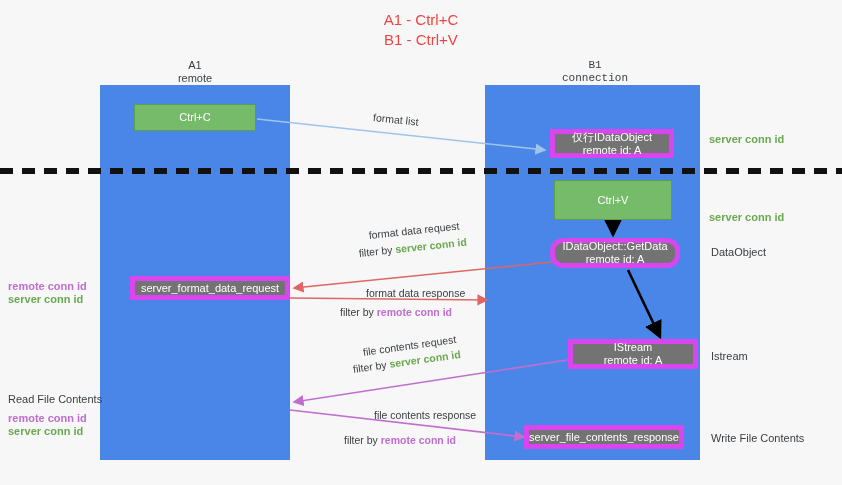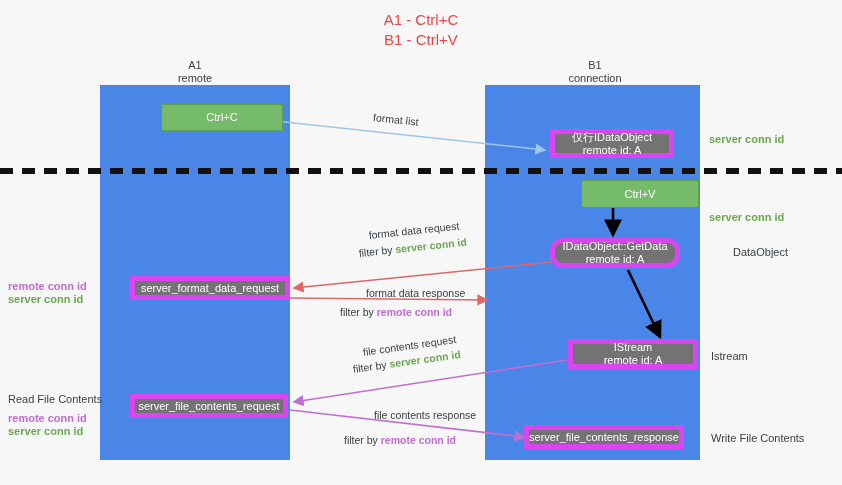--- a/index.html
+++ b/index.html
@@ -13,35 +13,35 @@
 
   
   .title{
     position:absolute;left:0;top:10px;width:842px;text-align:center;
     font-size:15px;line-height:20px;color:#ef4444;white-space:pre-line;
   }
 
   
   .lane-head{position:absolute;text-align:center;font-size:11px;line-height:13px;color:#3c4043;white-space:pre-line;}
   .lane-head.a{left:120px;top:59px;width:150px;}
-  .lane-head.b{left:520px;top:59px;width:150px;}
+  .lane-head.b{left:520px;top:59px;width:150px;font-family:Liberation Mono, monospace;}
 
   
   .lane{position:absolute;top:85px;height:375px;background:#4a86e8;}
   .lane.a{left:100px;width:190px;}
   .lane.b{left:485px;width:215px;}
 
   
   .box{
     position:absolute;box-sizing:border-box;
     display:flex;flex-direction:column;align-items:center;justify-content:center;
     color:#ffffff;font-size:11px;line-height:13px;text-align:center;
     white-space:pre-line;padding:2px 4px;
   }
-  .box.green{background:#6aa84f;background:#76bb6a;border:1px solid #5c9e50;margin-left:27px;}
+  .box.green{background:#6aa84f;background:#76bb6a;border:1px solid #5c9e50;}
   .box.orange{background:#737373;border:5px solid #d946ef;}
 
   
   .separator{
     position:absolute;left:0;top:168px;width:842px;height:6px;
     background:repeating-linear-gradient(to right,#111 0 13px,transparent 13px 22px);
   }
 
   
   .note{position:absolute;font-size:11px;line-height:14px;white-space:pre;}
@@ -100,32 +100,31 @@
     <line x1="567" y1="360" x2="294" y2="402" stroke="#c16ed0" stroke-width="1.6" marker-end="url(#ah-mag)"></line>
 
     <line x1="290" y1="410" x2="524" y2="437" stroke="#c16ed0" stroke-width="1.6" marker-end="url(#ah-mag)"></line>
   </svg>
 
   <div class="box green" style="left:134px;top:104px;width:122px;height:27px;">Ctrl+C</div>
 
   <div class="box orange" style="left:550px;top:129px;width:124px;height:29px;">仅行IDataObject
 remote id: A</div>
 
-  <div class="box green" style="left:554px;top:180px;width:118px;height:28px;">Ctrl+V</div>
+  <div class="box green" style="left:554px;top:180px;width:118px;height:40px;">Ctrl+V</div>
 
   <div class="box orange" style="left:550px;top:238px;width:130px;height:30px;border-radius:13px;">IDataObject::GetData
 remote id: A</div>
 
   <div class="box orange" style="left:130px;top:276px;width:160px;height:24px;">server_format_data_request</div>
 
 
   <div class="box orange" style="left:568px;top:339px;width:130px;height:30px;">IStream
 remote id: A</div>
 
-  <div class="box orange" style="left:130px;top:394px;width:158px;height:24px;">server_file_contents_request</div>
 
   <div class="box orange" style="left:524px;top:425px;width:160px;height:24px;">server_file_contents_response</div>
 
   <div class="separator"></div>
 
   <div class="flowlabel" style="left:374px;top:110px;transform:rotate(6deg);">format list</div>
 
   <div class="flowlabel" style="left:368px;top:228px;transform:rotate(-6deg);">format data request</div>
   <div class="flowlabel" style="left:358px;top:246px;transform:rotate(-6deg);"><span>filter by </span><span class="g">server conn id</span></div>
 
@@ -140,17 +139,17 @@
 
   <div class="note magenta" style="left:8px;top:279px;">remote conn id</div>
   <div class="note green" style="left:8px;top:292px;">server conn id</div>
 
   <div class="note plain" style="left:8px;top:392px;">Read File Contents</div>
   <div class="note magenta" style="left:8px;top:411px;">remote conn id</div>
   <div class="note green" style="left:8px;top:424px;">server conn id</div>
 
   <div class="note green" style="left:709px;top:132px;">server conn id</div>
   <div class="note green" style="left:709px;top:210px;">server conn id</div>
-  <div class="note plain" style="left:733px;top:245px;">DataObject</div>
+  <div class="note plain" style="left:711px;top:245px;">DataObject</div>
   <div class="note plain" style="left:711px;top:349px;">Istream</div>
   <div class="note plain" style="left:711px;top:431px;">Write File Contents</div>
 
 </div>
 
 </body></html>

